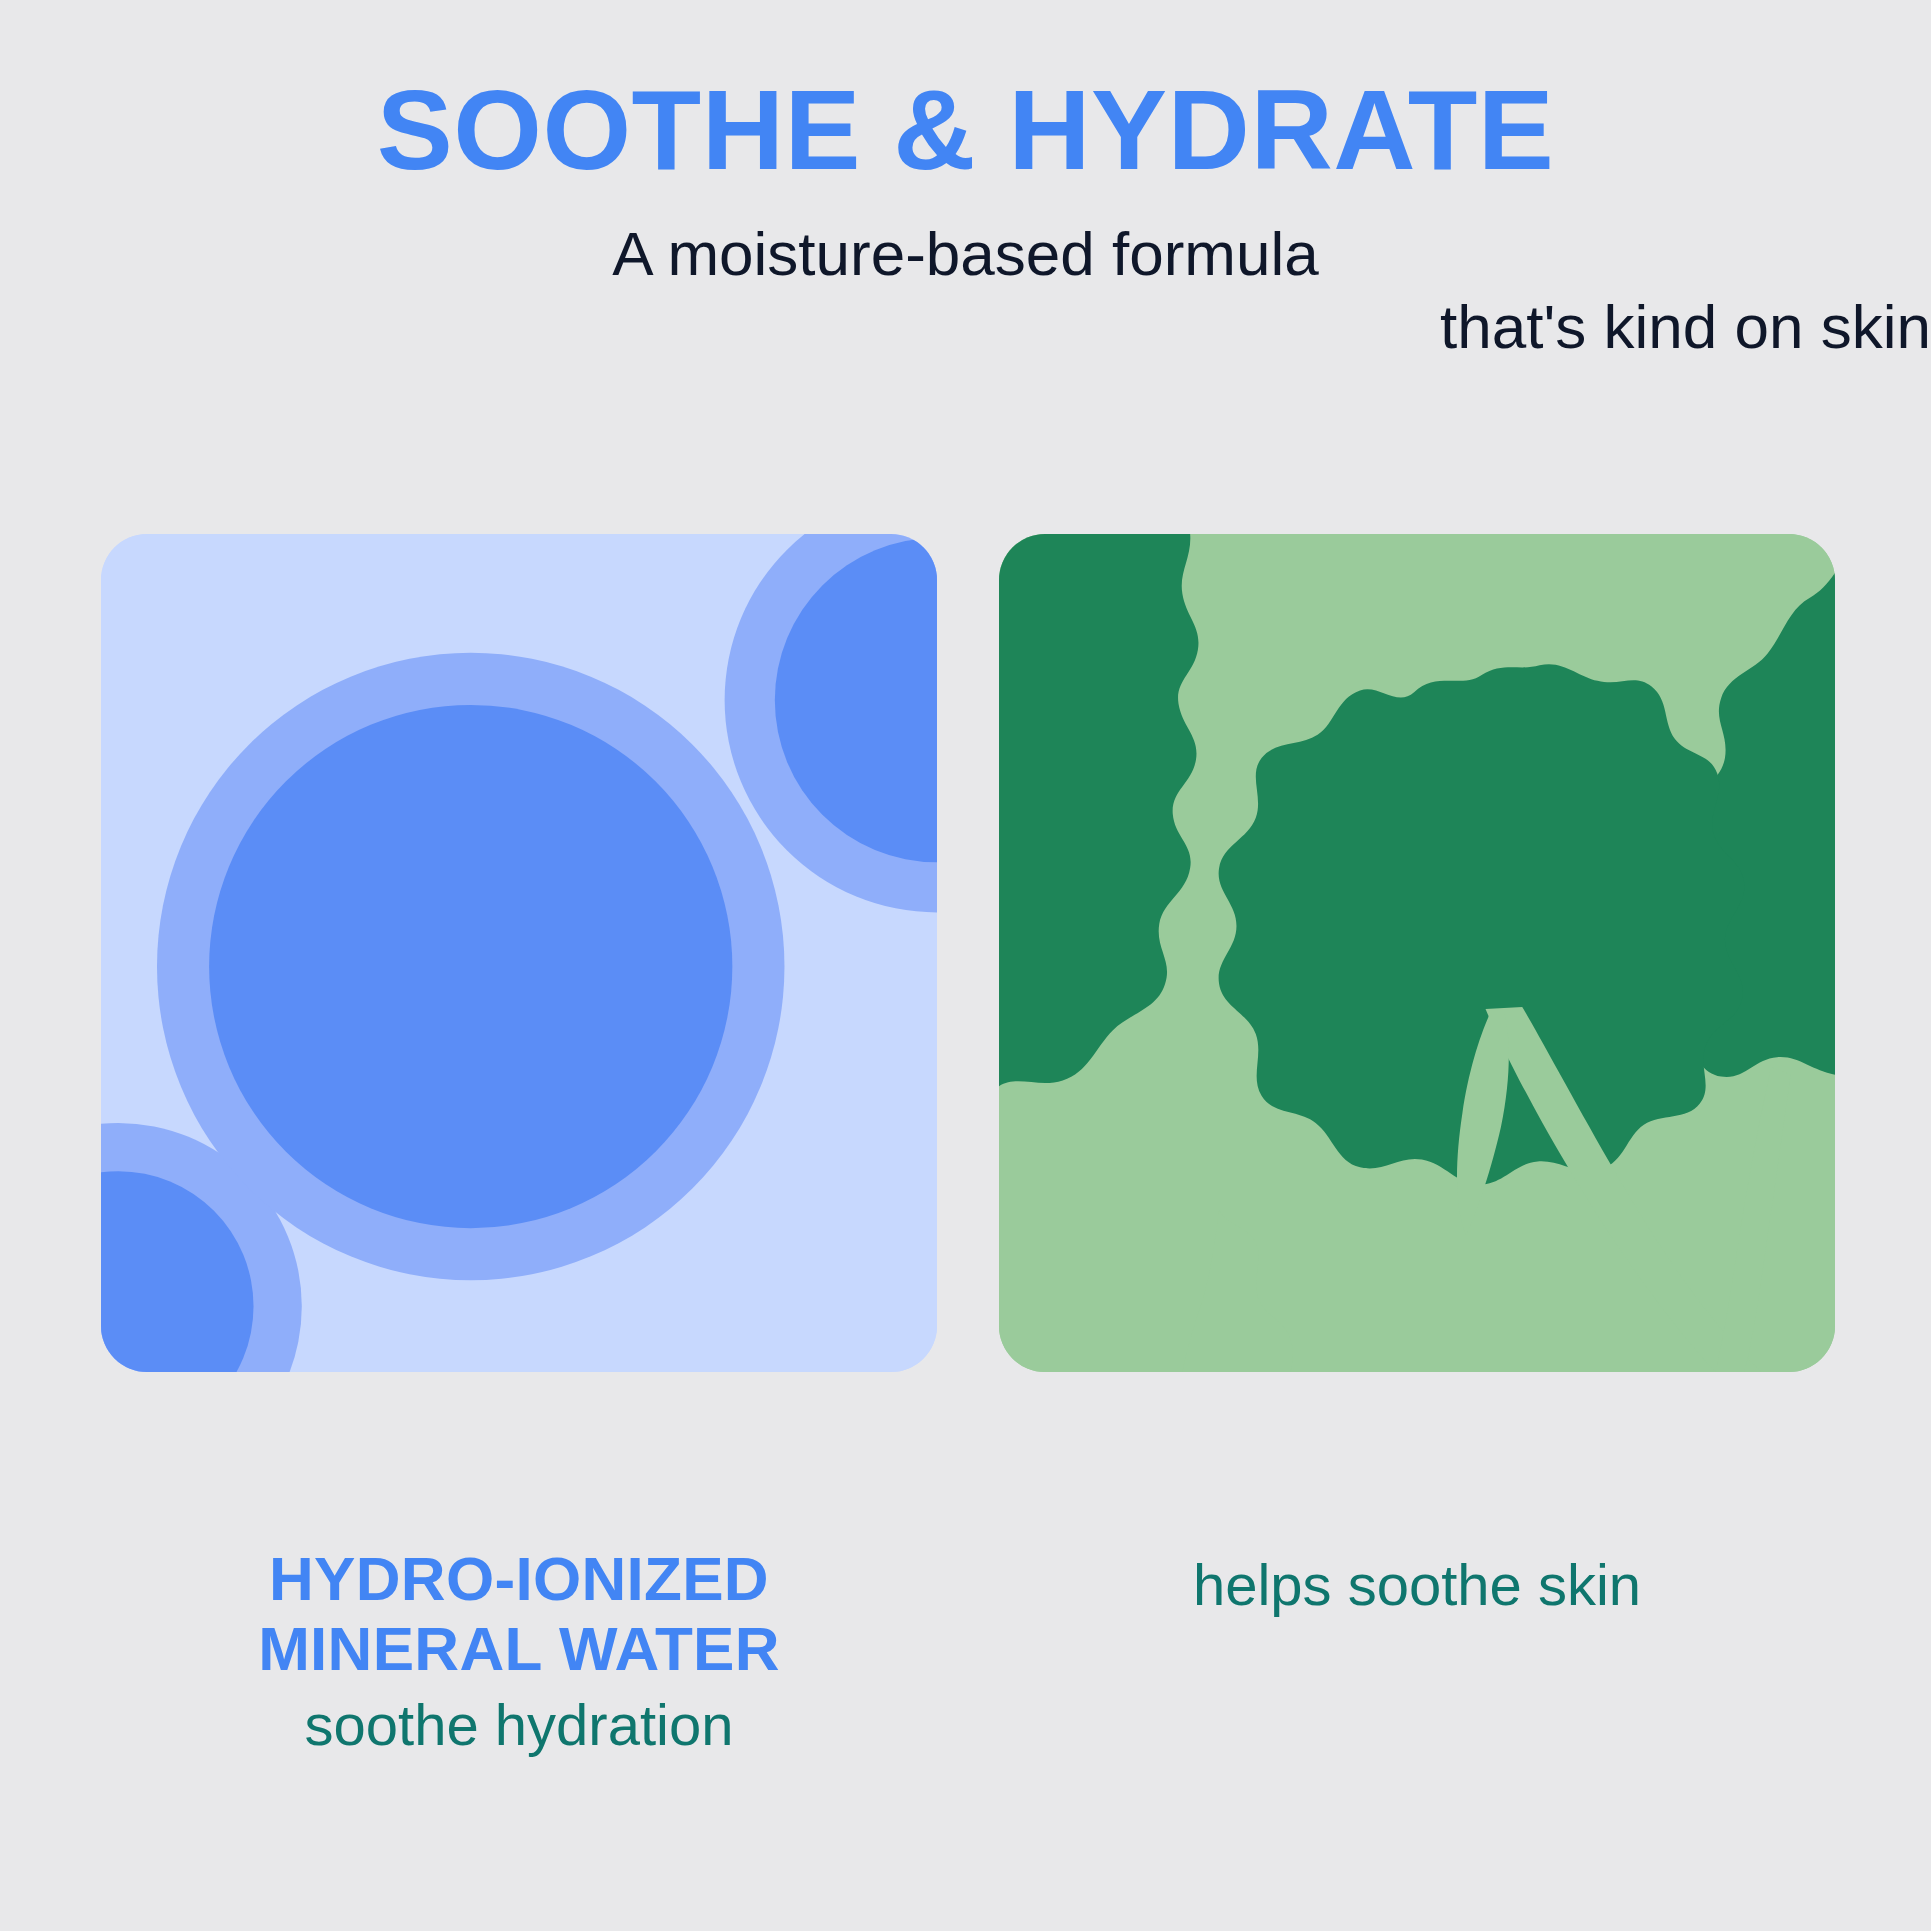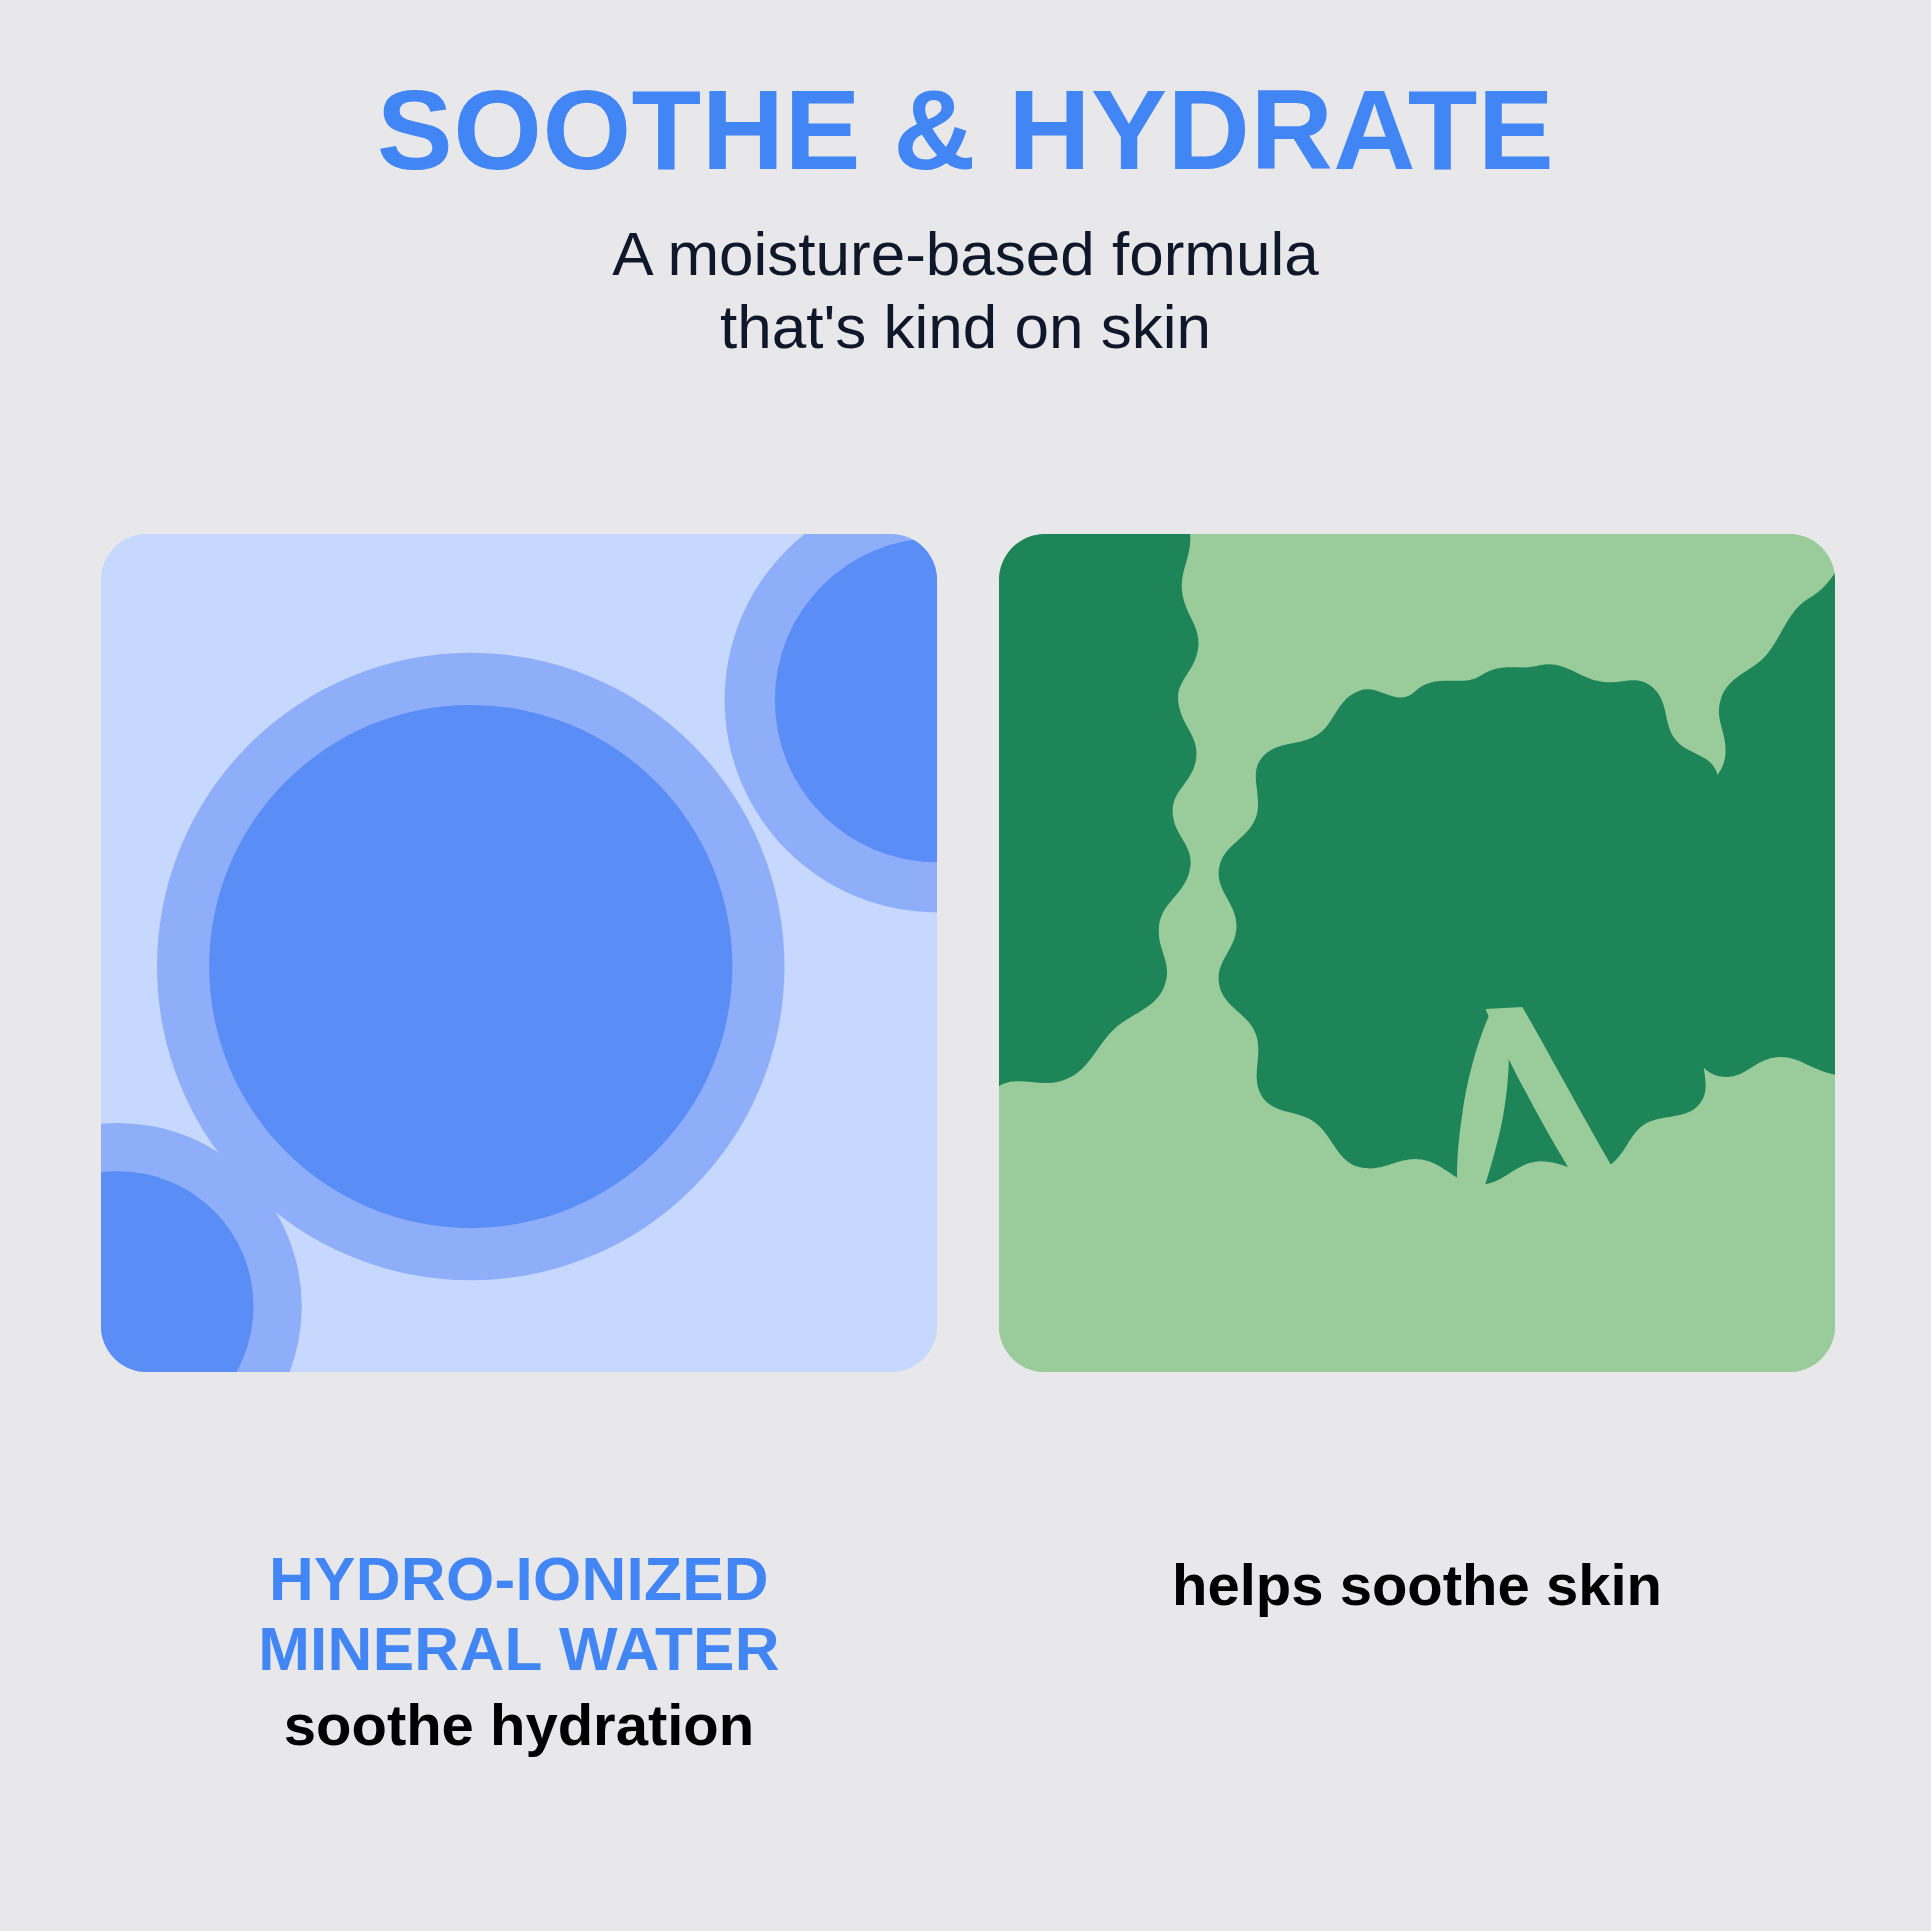--- a/index.html
+++ b/index.html
@@ -28,21 +28,21 @@
     font-family:"Liberation Sans", sans-serif;
   }
   .subtitle {
     margin-top:27px;
     font-size:62px;
     font-weight:400;
     line-height:1.18;
     color:#0f172a;
     font-family:"Liberation Sans", sans-serif;
   }
-  .subtitle .l2 { display:block; }
+  .subtitle .l2 { display:block;text-align:right; }
 
   
   .cards {
     position:absolute;
     top:534px; left:0;
     width:1931px; height:838px;
   }
   .card {
     position:absolute;
     top:0;
@@ -74,23 +74,23 @@
     font-weight:700;
     line-height:1.13;
     letter-spacing:0.3px;
     color:#4285F4;
     font-family:"Liberation Sans", sans-serif;
   }
   .cap-title .l2 { display:block; }
   .cap-sub {
     margin-top:5.8px;
     font-size:58px;
-    font-weight:700;
+    font-weight:400;
     line-height:1.2;
-    color:#000000;
+    color:#0f766e;
     font-family:"Liberation Sans", sans-serif;
   }
 </style>
 </head>
 <body>
 
 <div class="page">
 
   <div class="header">
     <div class="title">SOOTHE &amp; HYDRATE</div>

